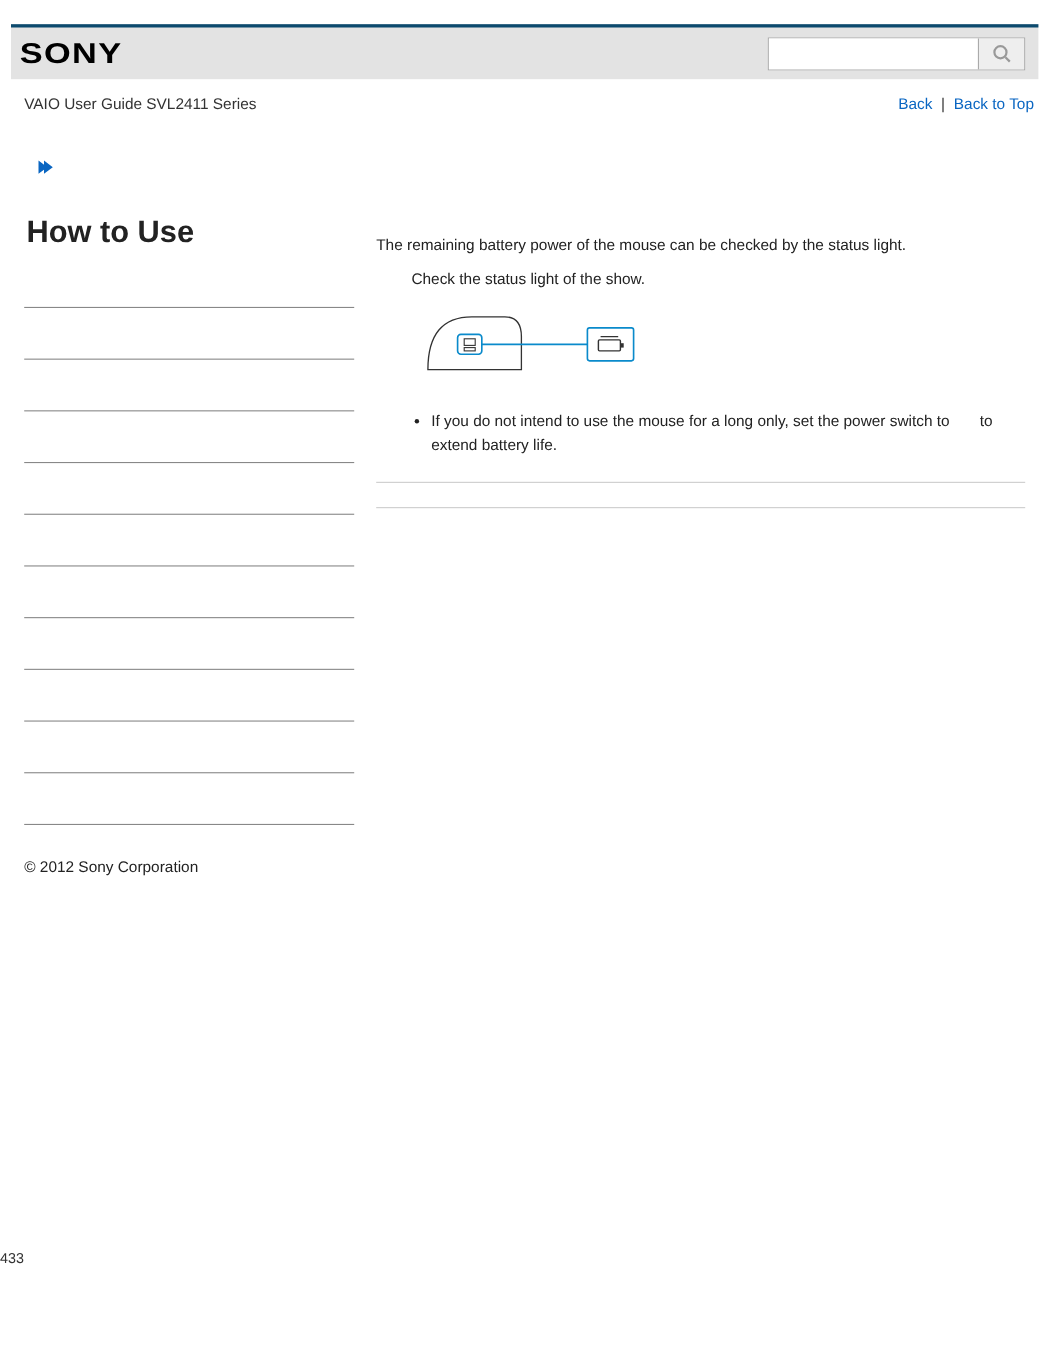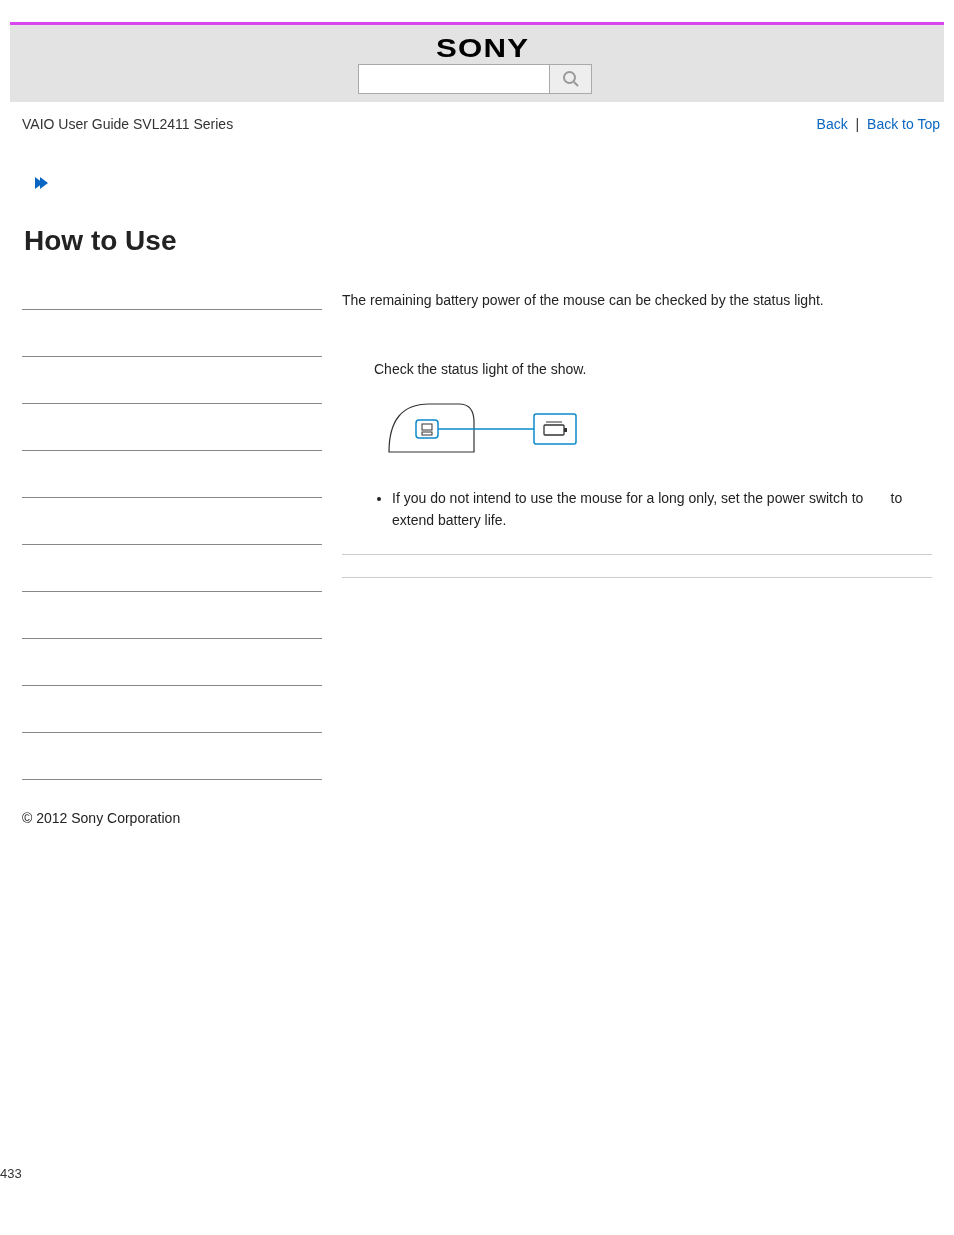--- a/index.html
+++ b/index.html
@@ -6,27 +6,26 @@
   body {
     font-family: Arial, Helvetica, sans-serif;
     font-size: 14px;
     color: #333;
     background: #fff;
     width: 954px;
     margin: 0 auto;
   }
   .header-bar {
     background: #e3e3e3;
-    border-top: 3px solid #d946ef;
+    border-top: 3px solid #0c4a6e;
     display: flex;
     justify-content: space-between;
     align-items: center;
     padding: 8px 12px 8px 8px;
     margin: 22px 10px 0 10px;
-    flex-direction: column;
   }
   .sony-logo {
     font-family: "Arial Black", Arial, sans-serif;
     font-weight: 900;
     font-size: 26px;
     letter-spacing: 1px;
     color: #000;
     transform: scaleX(1.2);
     transform-origin: left center;
   }
@@ -74,21 +73,21 @@
     font-size: 28px;
     font-weight: bold;
     color: #222;
     padding: 0 0 6px 2px;
   }
   .sidebar-item {
     border-bottom: 1px solid #888;
     height: 47px;
   }
   .main { flex: 1; padding-top: 80px; }
-  .main p { line-height: 1.5; margin-bottom: 10px; color: #222; margin-top: 48px; }
+  .main p { line-height: 1.5; margin-bottom: 10px; color: #222; }
   .indent-1 { padding-left: 32px; }
   .diagram { margin: 12px 0 18px 32px; }
   .hint-list { list-style: disc; padding-left: 50px; margin: 22px 0; }
   .hint-list li { line-height: 1.6; color: #222; }
   .hr { border: none; border-top: 1px solid #ccc; margin: 14px 0; }
   .related a { display: block; color: #0a66c2; text-decoration: none; line-height: 1.6; }
   .footer-copy { padding: 30px 0 0 22px; font-size: 14px; color: #222; }
   .page-num { font-size: 13px; color: #333; margin-top: 340px; padding-bottom: 20px; }
 </style>
 </head>

